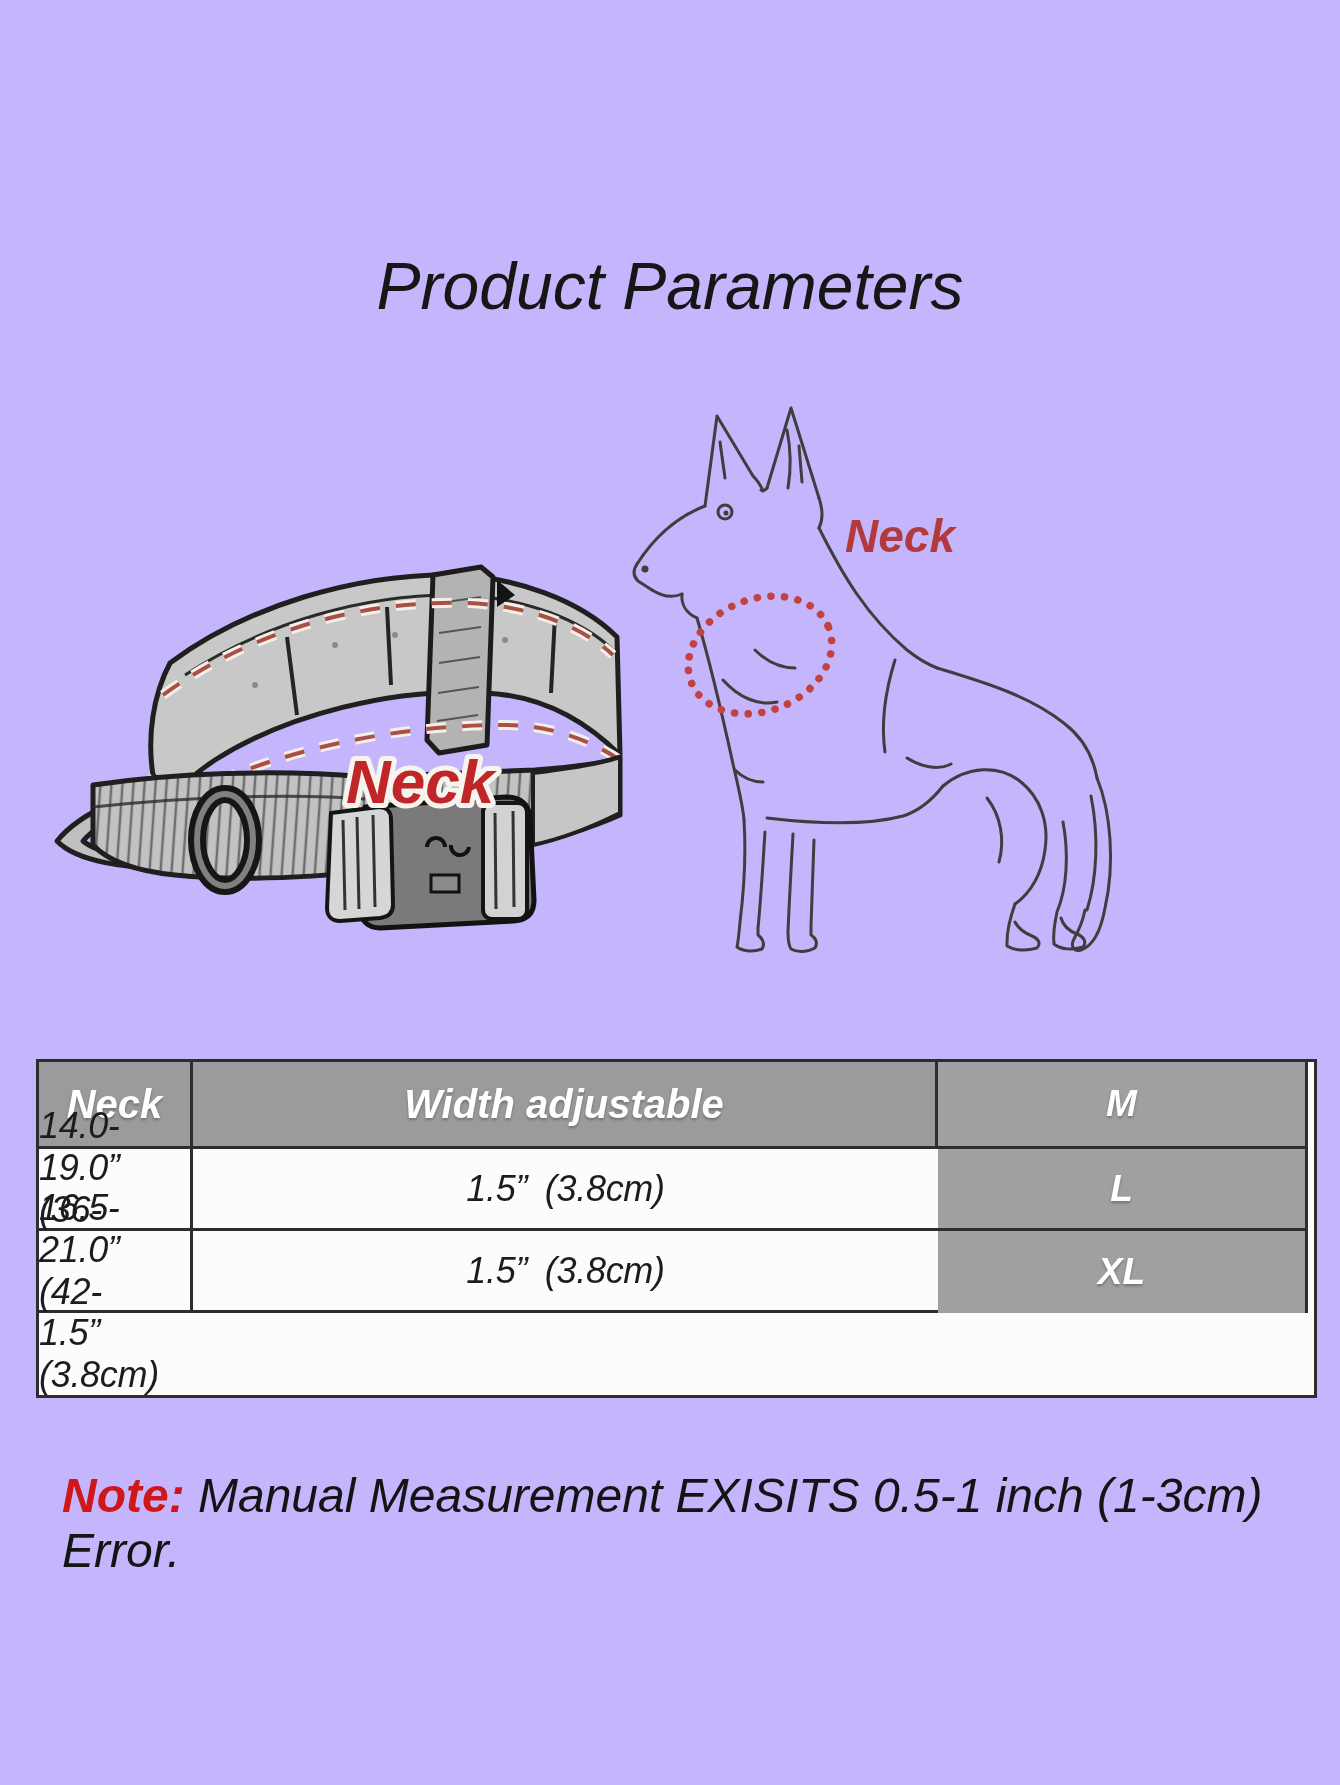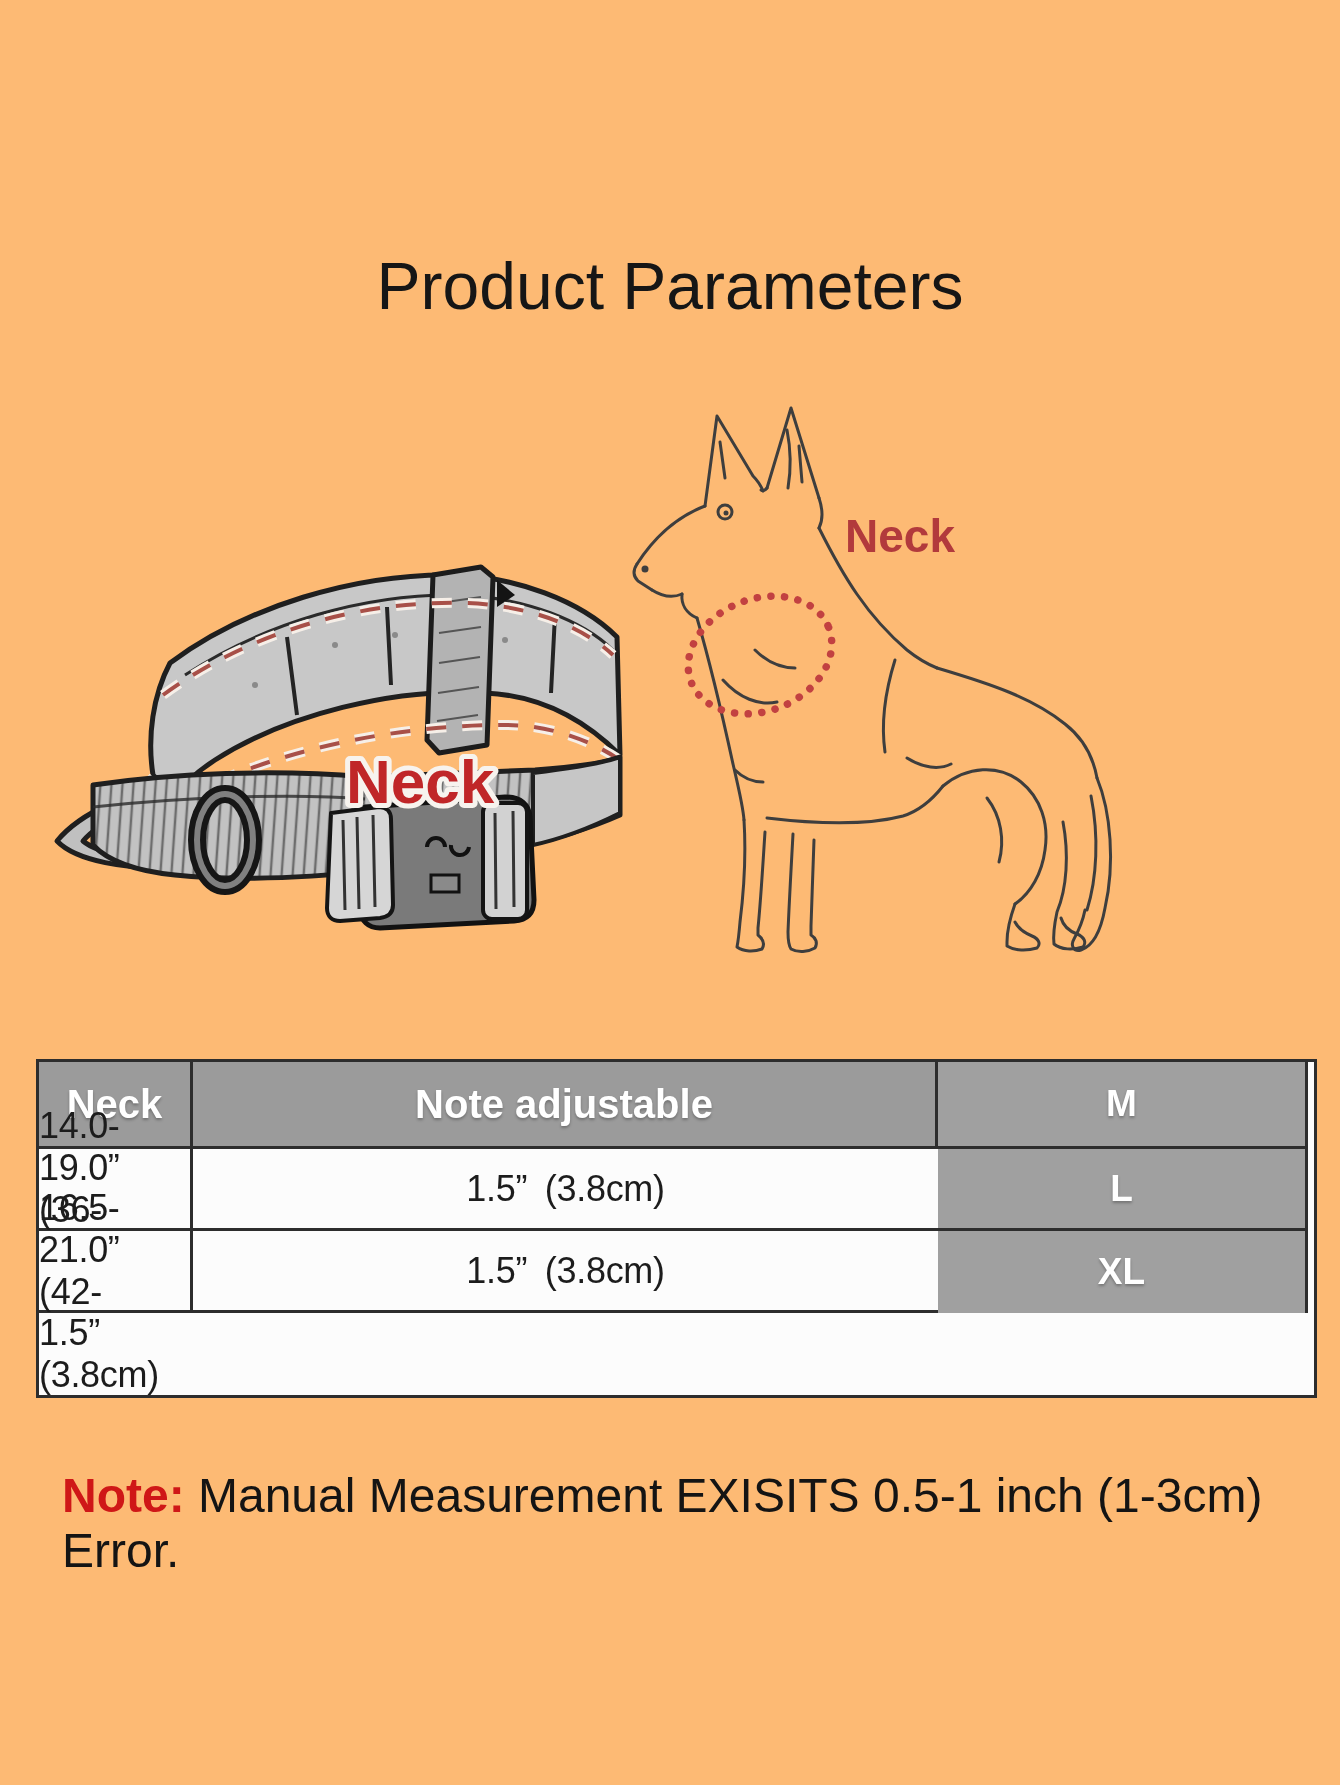--- a/index.html
+++ b/index.html
@@ -1,17 +1,17 @@
 <!DOCTYPE html>
 <html><head>
 <meta charset="utf-8">
 <style>
   html,body{margin:0;padding:0;}
   body{width:1340px;height:1785px;background:#f5f4f1;font-family:"Liberation Sans",sans-serif;overflow:hidden;}
-  .page{position:relative;width:1340px;height:1785px;background:#fdba74;}
+  .page{position:relative;width:1340px;height:1785px;background:#c4b5fd;font-style:italic;}
   .title{position:absolute;left:0;right:0;top:248px;margin:0;text-align:center;
          font-size:66px;font-weight:400;color:#161616;letter-spacing:0;}
   .collar-wrap{position:absolute;left:35px;top:545px;width:590px;height:400px;}
   .dog-wrap{position:absolute;left:555px;top:350px;width:590px;height:610px;}
   svg{display:block;width:100%;height:100%;}
   .dog-line{fill:none;stroke:#3e3e3e;stroke-width:3;stroke-linecap:round;stroke-linejoin:round;}
   .dog-neck-text{font-family:"Liberation Sans",sans-serif;font-size:46px;font-weight:600;}
   .collar-neck-text{font-family:"Liberation Sans",sans-serif;font-size:62px;font-weight:700;
                     paint-order:stroke;stroke:#f7f3ee;stroke-width:10px;stroke-linejoin:round;}
   .size-table{position:absolute;left:36px;top:1059px;width:1275px;
@@ -142,21 +142,21 @@
         <path class="dog-line" d="M 200 300 C 212 312 226 318 240 318"></path>
         <path class="dog-line" d="M 180 420 C 188 428 198 432 208 432"></path>
       </g>
       <ellipse cx="205" cy="305" rx="74" ry="56" transform="rotate(-22 205 305)" fill="none" stroke="#c24141" stroke-width="7.5" stroke-dasharray="0.1 13.5" stroke-linecap="round"></ellipse>
       <text class="dog-neck-text" x="345" y="202" text-anchor="middle" fill="#b23a3c">Neck</text>
     </svg>
   </div>
 
   <div class="size-table">
     <div class="cell gray head">Neck</div>
-    <div class="cell gray head">Note adjustable</div>
+    <div class="cell gray head">Width adjustable</div>
 
     <div class="cell gray size-col">M</div>
     <div class="cell data">14.0-19.0” (36-48cm)</div>
     <div class="cell data last-col">1.5” (3.8cm)</div>
 
     <div class="cell gray size-col">L</div>
     <div class="cell data">16.5-21.0” (42-54cm)</div>
     <div class="cell data last-col">1.5” (3.8cm)</div>
 
     <div class="cell gray size-col last-row">XL</div>

